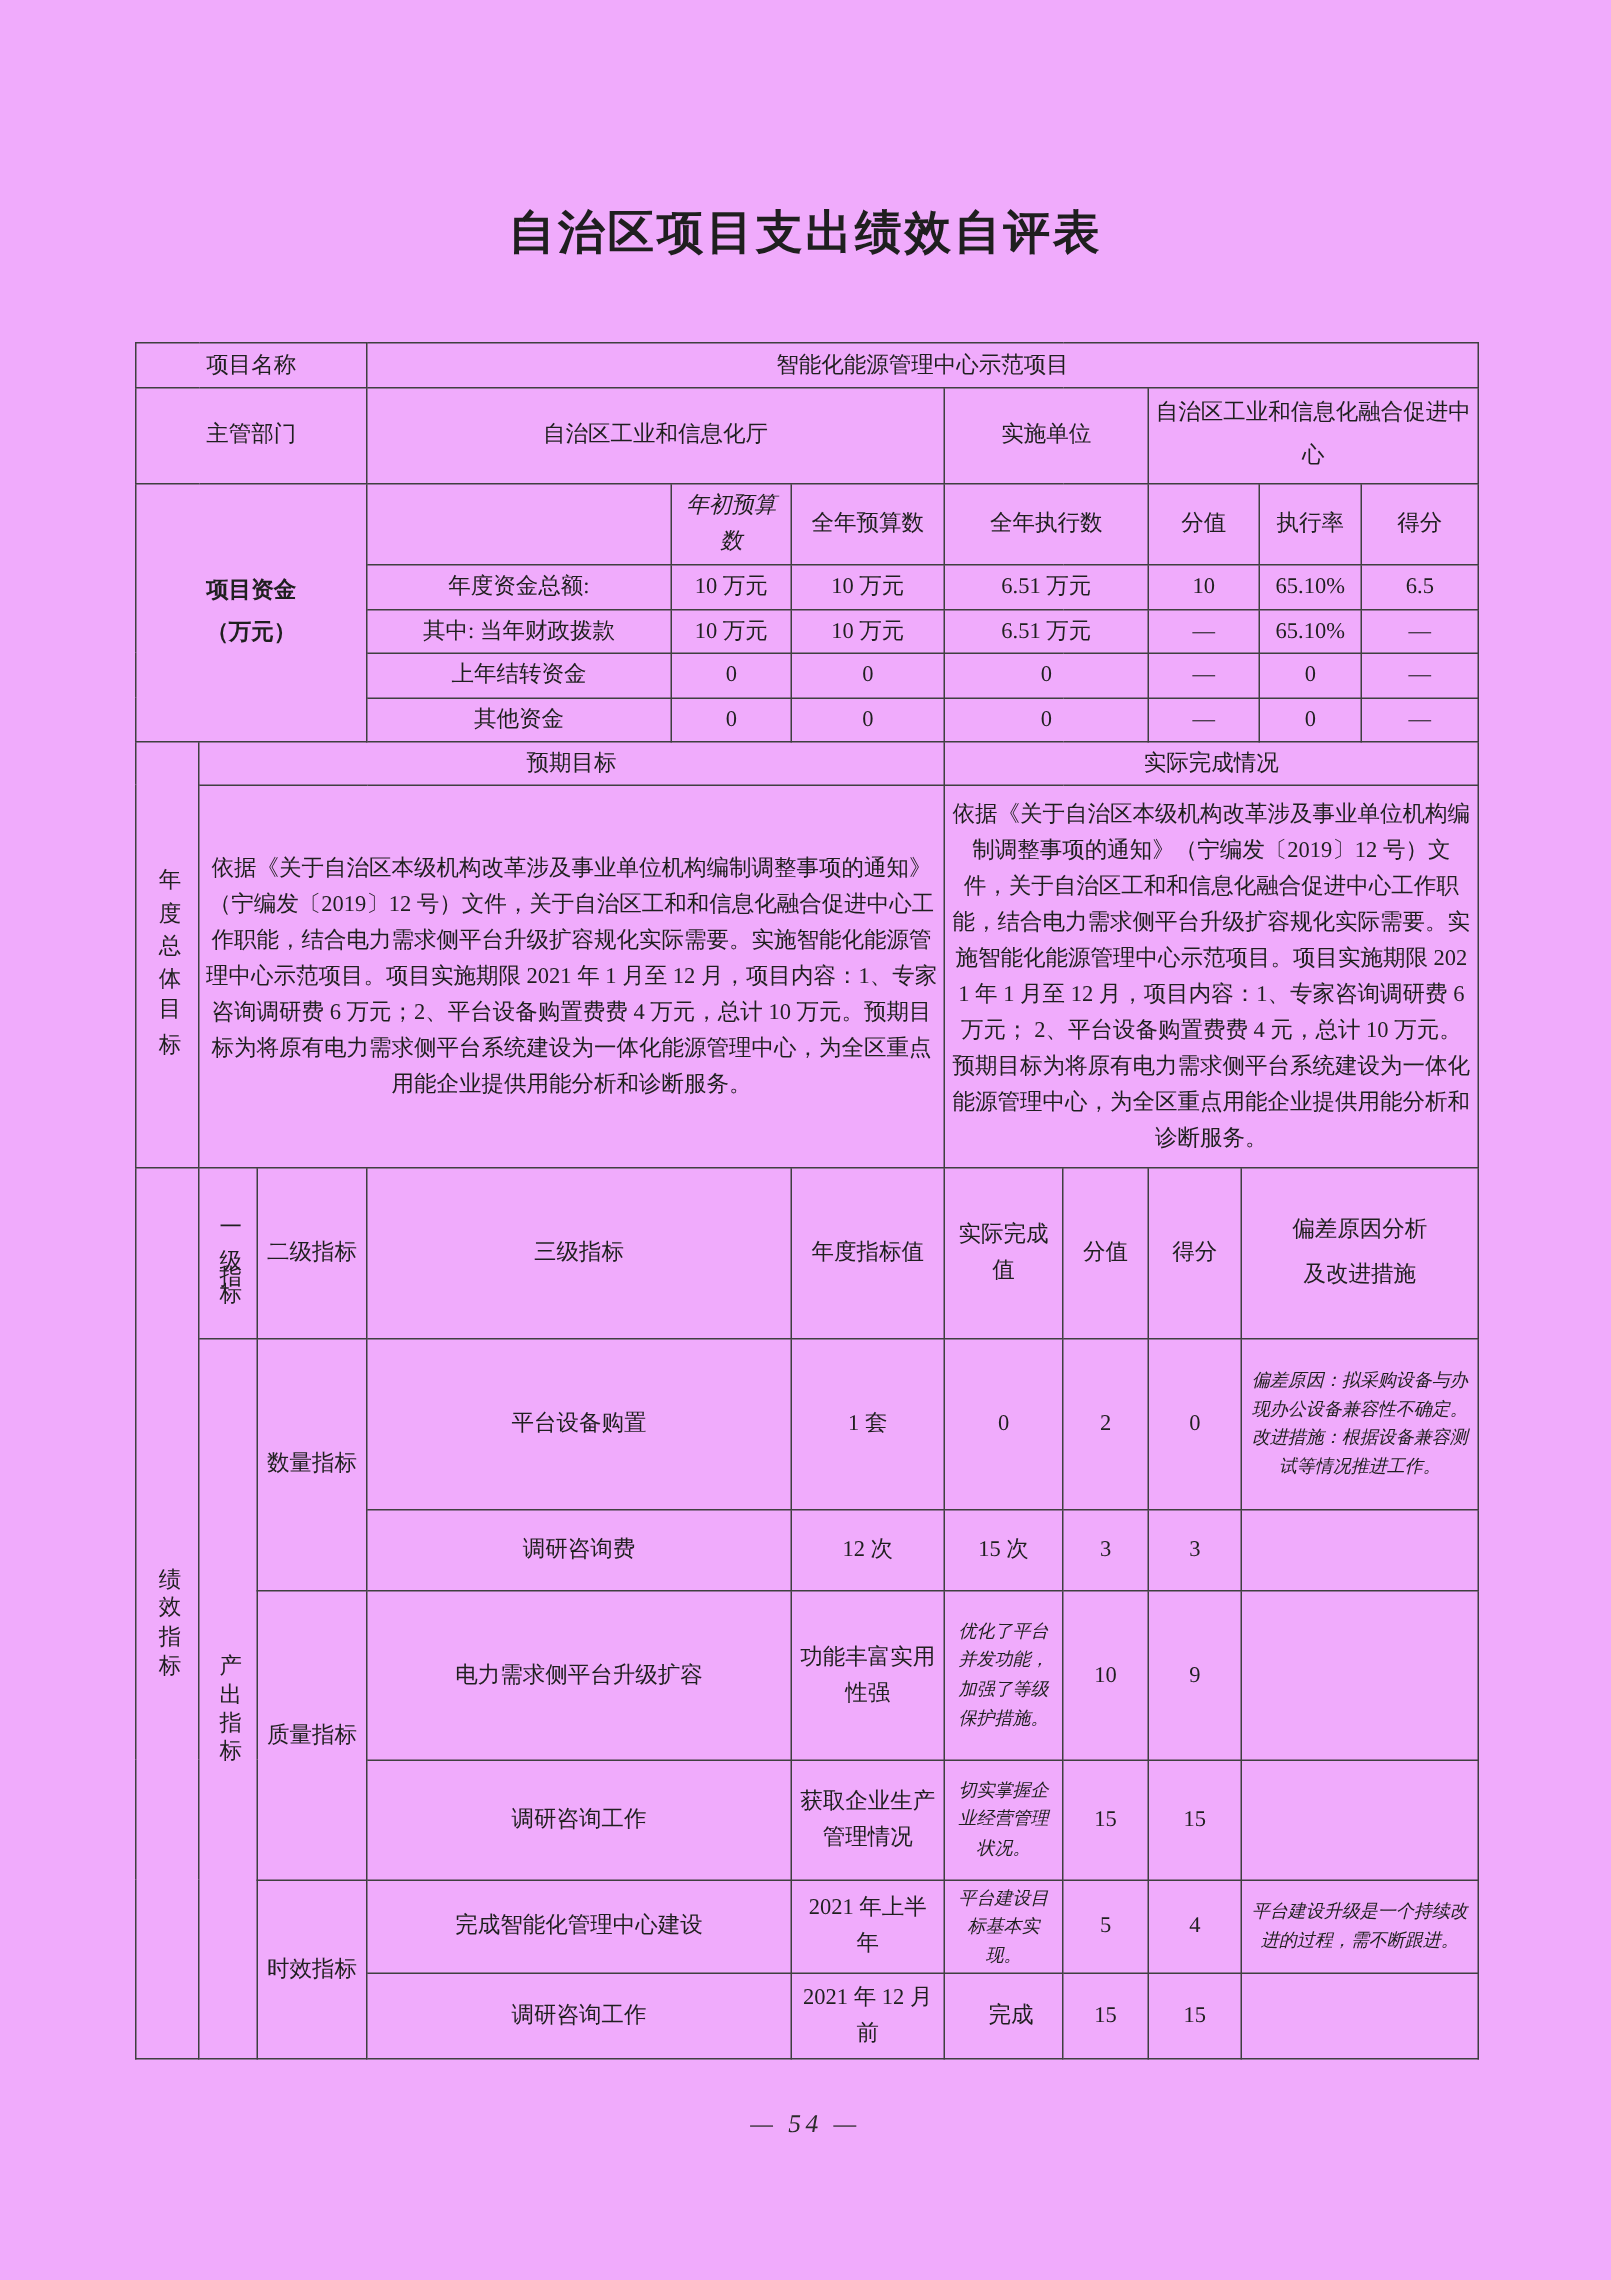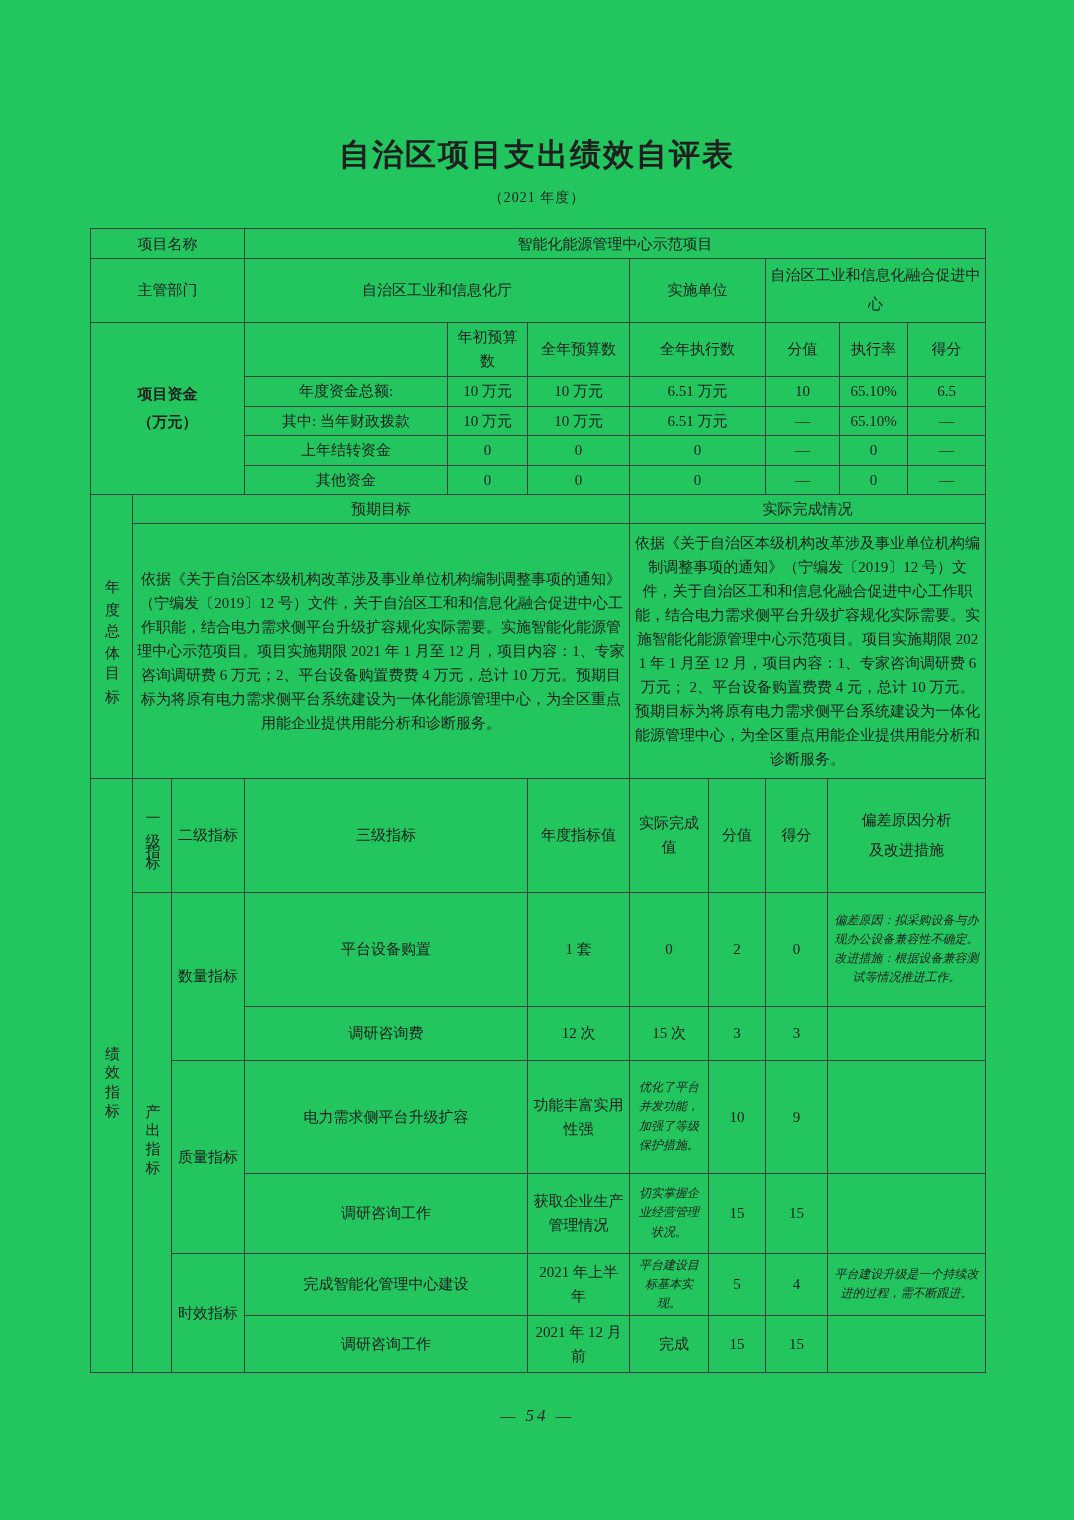--- a/index.html
+++ b/index.html
@@ -1,17 +1,17 @@
 <!DOCTYPE html>
 <html><head>
 <meta charset="utf-8">
 <style>
   html,body { margin:0; padding:0; background:#ffffff; }
   .page {
-    position:relative; width:1074px; height:1520px; background:#22c55e;
+    position:relative; width:1074px; height:1520px; background:#f0abfc;
     font-family:"Liberation Serif","DejaVu Serif",serif; color:#1f1f1f;
     overflow:hidden;
   }
   .doc-title {
     position:absolute; top:134px; left:0; width:100%;
     text-align:center; font-size:31px; font-weight:bold; letter-spacing:2px;
   }
   .doc-subtitle {
     position:absolute; top:189px; left:0; width:100%;
     text-align:center; font-size:14px; letter-spacing:1px;
@@ -31,21 +31,21 @@
   }
   
   .h30{height:30px} .h58{height:58px} .h54{height:54px} .h29{height:29px}
   .h28{height:28px} .h255{height:255px} .h114{height:114px} .h113{height:113px}
   .h80{height:80px} .h62{height:62px} .h57{height:57px}
   
   .fl { text-align:left; padding-left:9px; }
   .indname { text-align:left; padding-left:14px; line-height:2.1;margin-left:16px; }
   .fr { text-align:right; padding-right:7px; }
   .wrapcell { padding:2px 12px; line-height:2.1; }
-  .hdrwrap { padding:2px 6px; line-height:1.95; }
+  .hdrwrap { padding:2px 6px; line-height:1.95;font-style:italic; }
   .avhead { text-align:left; padding:2px 8px; line-height:1.95; }
   .annval { text-align:left; padding:2px 8px 2px 10px; line-height:2.2; }
   .small { font-size:12px; text-align:left; line-height:2.3; padding:3px 6px 3px 9px;font-style:italic; }
   .goalL {
     text-align:justify; text-align-last:center; line-height:30px;
     padding:2px 10px; word-break:break-all;
   }
   .goalR {
     text-align:justify; text-align-last:center; line-height:28px;
     padding:2px 9px; word-break:break-all;
@@ -60,21 +60,20 @@
   .vtA { letter-spacing:22px; }   
   .vtB { letter-spacing:19px; }   
   .vtC { letter-spacing:11px; }   
 </style>
 </head>
 <body>
 
 <div class="page">
 
   <div class="doc-title">自治区项目支出绩效自评表</div>
-  <div class="doc-subtitle">（2021 年度）</div>
 
   <table class="main">
     <colgroup>
       <col style="width:42px">
         <col style="width:39px">
         <col style="width:73px">
       <col style="width:203px">
         <col style="width:80px">
         <col style="width:102px">
       <col style="width:79px">

